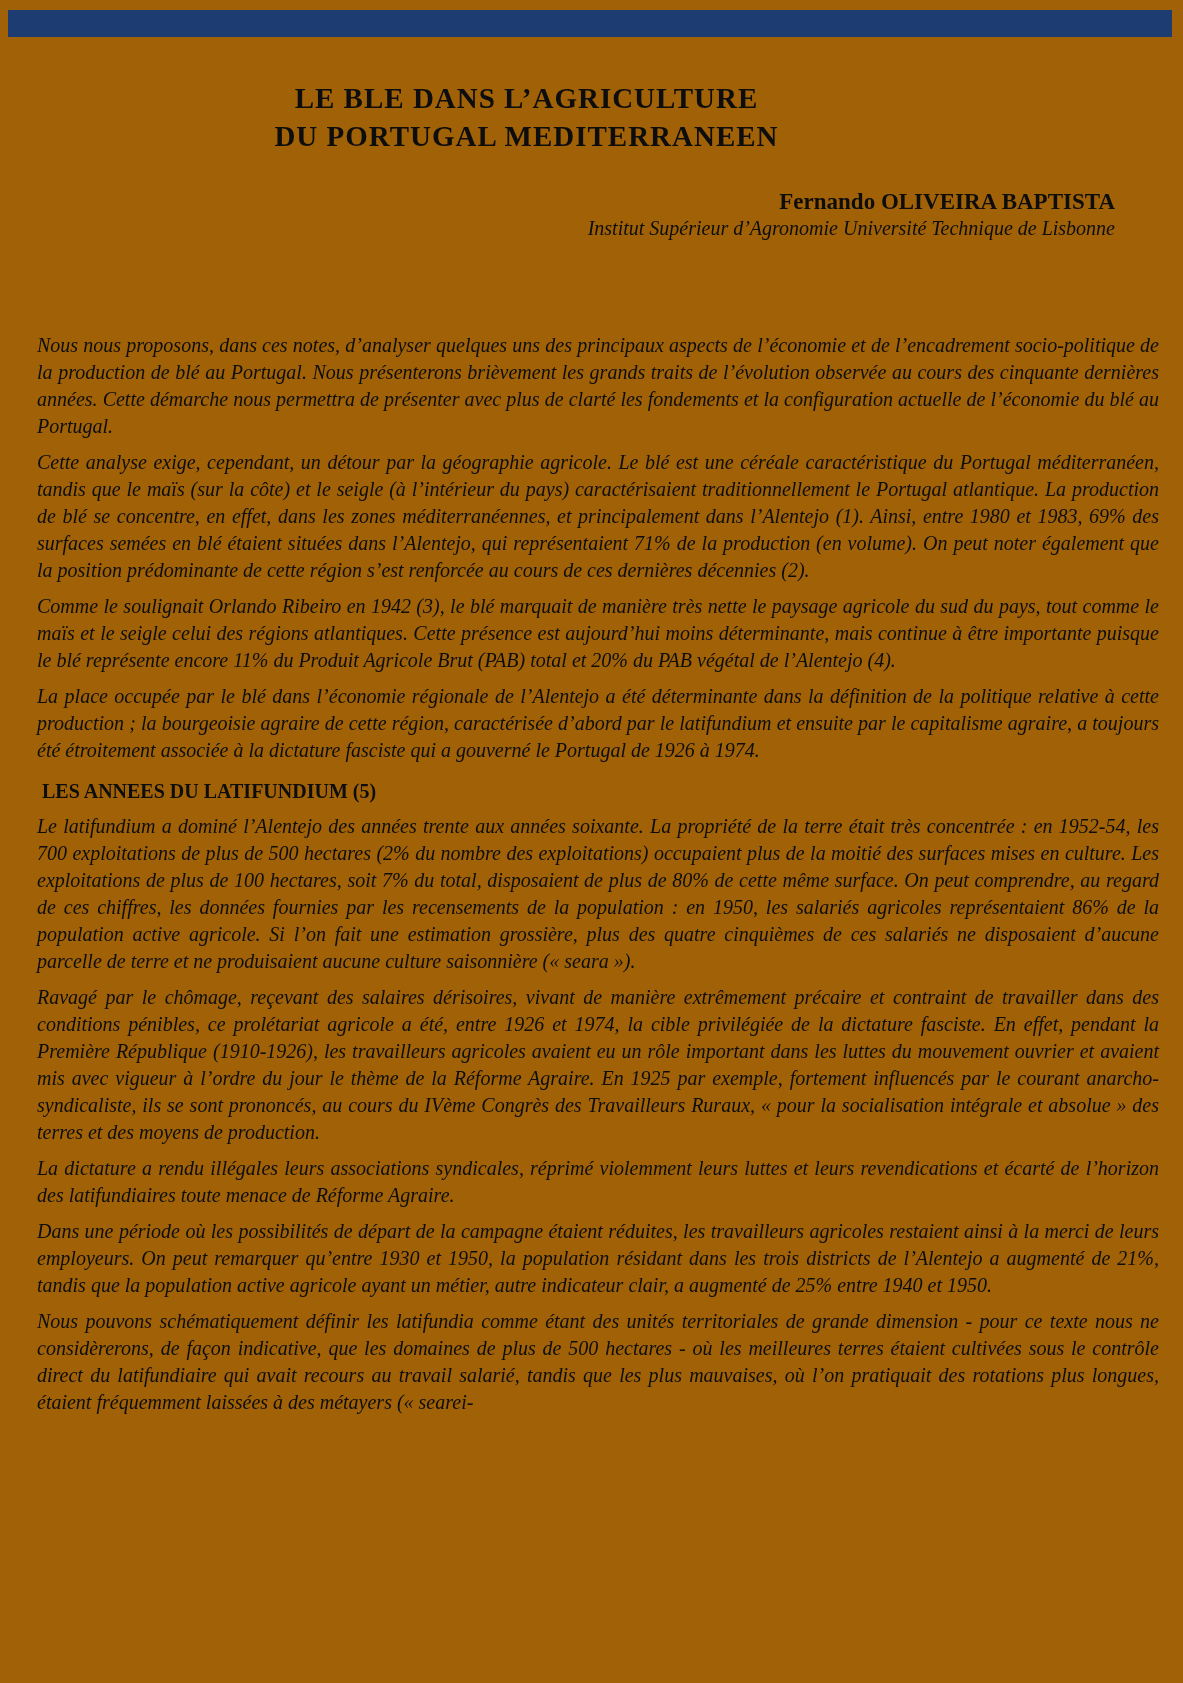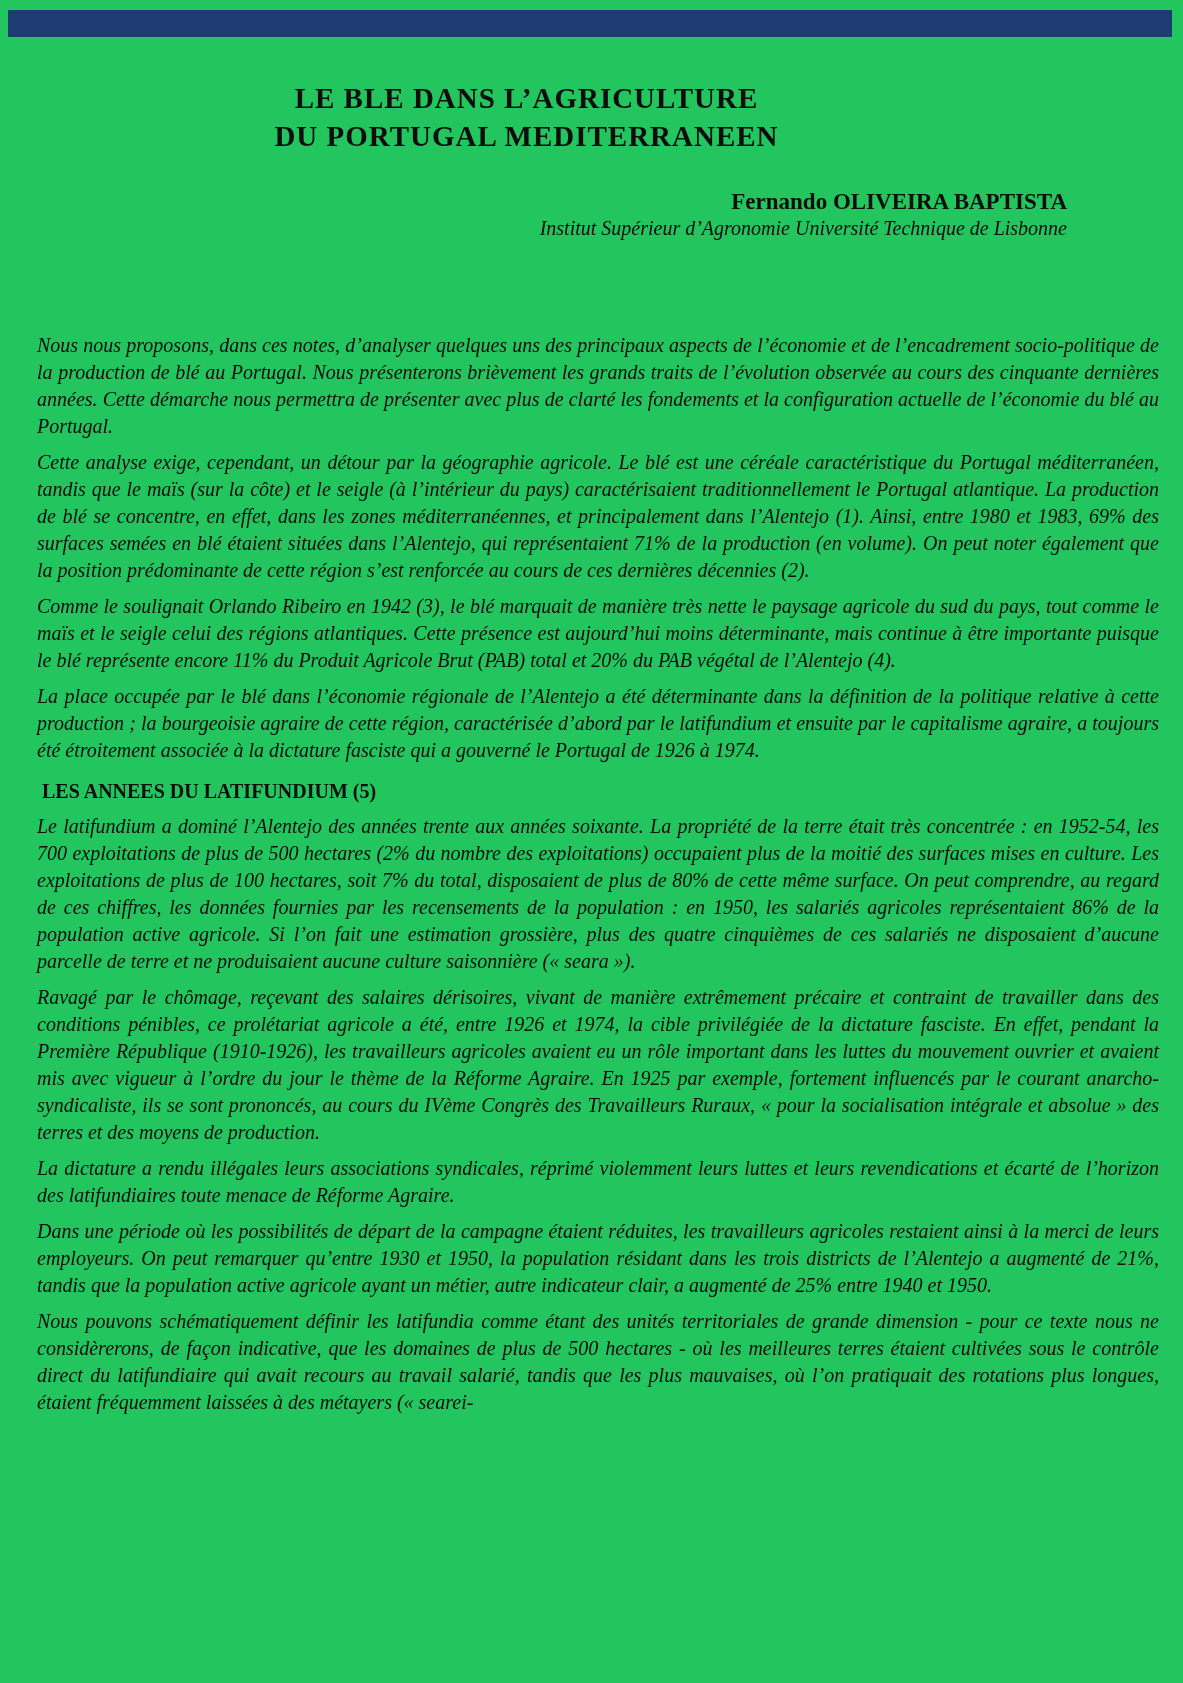--- a/index.html
+++ b/index.html
@@ -4,21 +4,21 @@
 <style>
   html, body {
     margin: 0;
     padding: 0;
     background: #ffffff;
   }
   .page {
     position: relative;
     width: 1183px;
     height: 1683px;
-    background: #22c55e;
+    background: #a16207;
     overflow: hidden;
     box-sizing: border-box;
     font-family: "Liberation Serif", "DejaVu Serif", serif;
     color: #0d0d0d;
   }
   .top-bar {
     position: absolute;
     top: 10px;
     left: 8px;
     width: 1164px;
@@ -29,21 +29,21 @@
     margin: 0;
     padding: 79px 130px 0 0;
     text-align: center;
     font-size: 29px;
     line-height: 38px;
     font-weight: bold;
     letter-spacing: 1px;
   }
   .author-block {
     margin-top: 34px;
-    padding-right: 116px;
+    padding-right: 68px;
     text-align: right;
   }
   .author-name {
     font-size: 23px;
     font-weight: bold;
     line-height: 26px;
   }
   .author-affiliation {
     font-size: 20px;
     font-style: italic;

